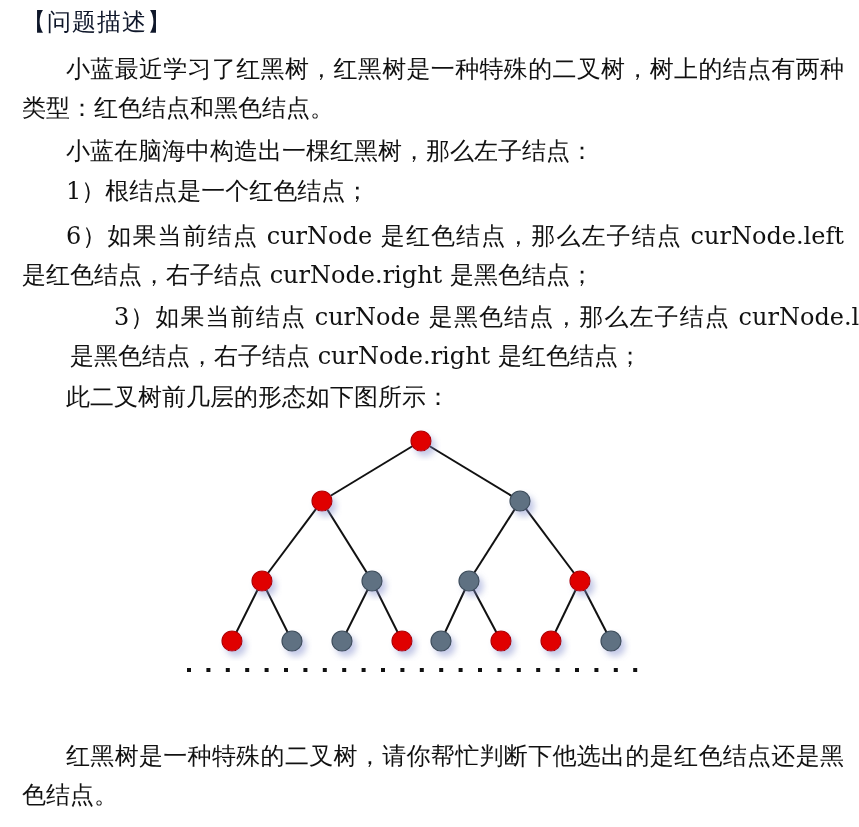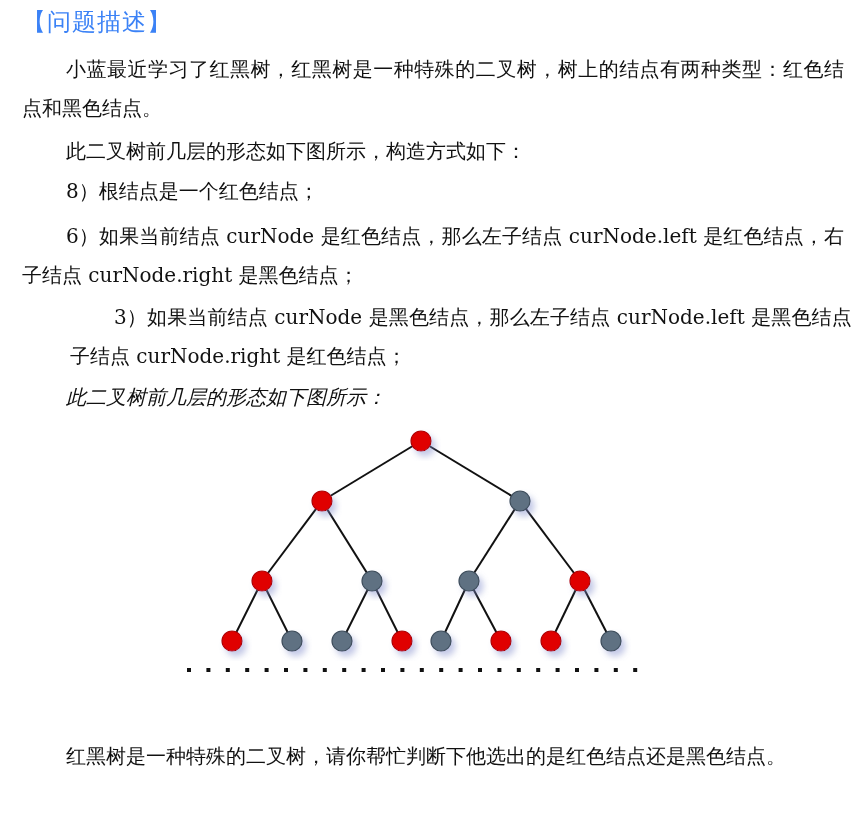--- a/index.html
+++ b/index.html
@@ -1,32 +1,32 @@
 <!DOCTYPE html>
 <html><head>
 <meta charset="utf-8">
 <style>
   html, body { margin:0; padding:0; background:#ffffff; }
   body { width:859px; height:827px; position:relative; overflow:hidden; color:#111; font-family:"DejaVu Serif","Liberation Serif",serif; }
-  .heading { position:absolute; left:22px; top:6px; font-family:"DejaVu Sans","Liberation Sans",sans-serif; font-size:24px; font-weight:500; color:#3b82f6; letter-spacing:1px; }
-  .para { position:absolute; left:22px; width:822px; font-size:20px; line-height:39px; text-align:justify; text-align-last:left; }
+  .heading { position:absolute; left:22px; top:6px; font-family:"DejaVu Sans","Liberation Sans",sans-serif; font-size:24px; font-weight:500; color:#0f172a; letter-spacing:1px; }
+  .para { position:absolute; left:22px; width:822px; font-size:24px; line-height:39px; text-align:justify; text-align-last:left; }
   .indent { text-indent:44px; }
   .tree { position:absolute; left:0; top:420px; width:859px; height:280px; }
 </style>
 </head>
 <body>
 
 <div class="heading">【问题描述】</div>
 
 <div class="para indent" style="top:50px;">小蓝最近学习了红黑树，红黑树是一种特殊的二叉树，树上的结点有两种类型：红色结点和黑色结点。</div>
-<div class="para indent" style="top:132px;">此二叉树前几层的形态如下图所示，构造方式如下：</div>
-<div class="para indent" style="top:172px;">8）根结点是一个红色结点；</div>
+<div class="para indent" style="top:132px;">小蓝在脑海中构造出一棵红黑树，那么左子结点：</div>
+<div class="para indent" style="top:172px;">1）根结点是一个红色结点；</div>
 <div class="para indent" style="top:217px;">6）如果当前结点 curNode 是红色结点，那么左子结点 curNode.left 是红色结点，右子结点 curNode.right 是黑色结点；</div>
 <div class="para indent" style="top:298px;margin-left:48px;">3）如果当前结点 curNode 是黑色结点，那么左子结点 curNode.left 是黑色结点，右子结点 curNode.right 是红色结点；</div>
-<div class="para indent" style="top:378px;font-style:italic;">此二叉树前几层的形态如下图所示：</div>
+<div class="para indent" style="top:378px;">此二叉树前几层的形态如下图所示：</div>
 
 <svg class="tree" viewBox="0 420 859 280" width="859" height="280">
   <defs>
     <filter id="sh" x="-50%" y="-50%" width="200%" height="200%">
       <feGaussianBlur in="SourceAlpha" stdDeviation="3"></feGaussianBlur>
       <feOffset dx="4" dy="5" result="b"></feOffset>
       <feFlood flood-color="#7a86c8" flood-opacity="0.45"></feFlood>
       <feComposite in2="b" operator="in"></feComposite>
       <feMerge>
           <feMergeNode></feMergeNode>

